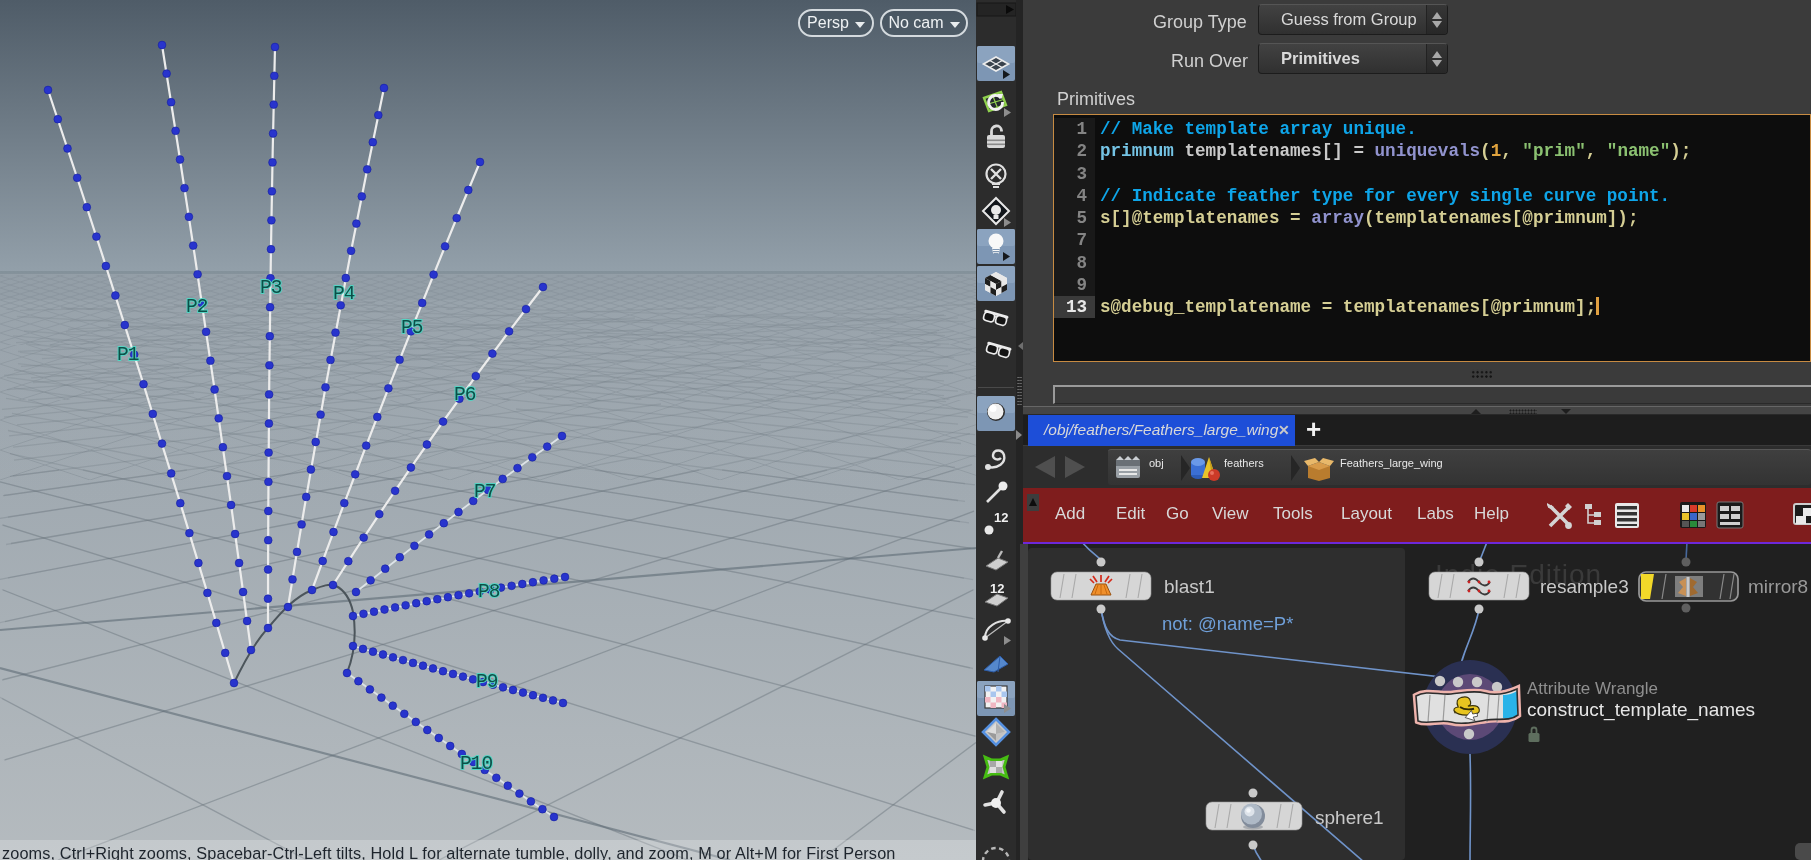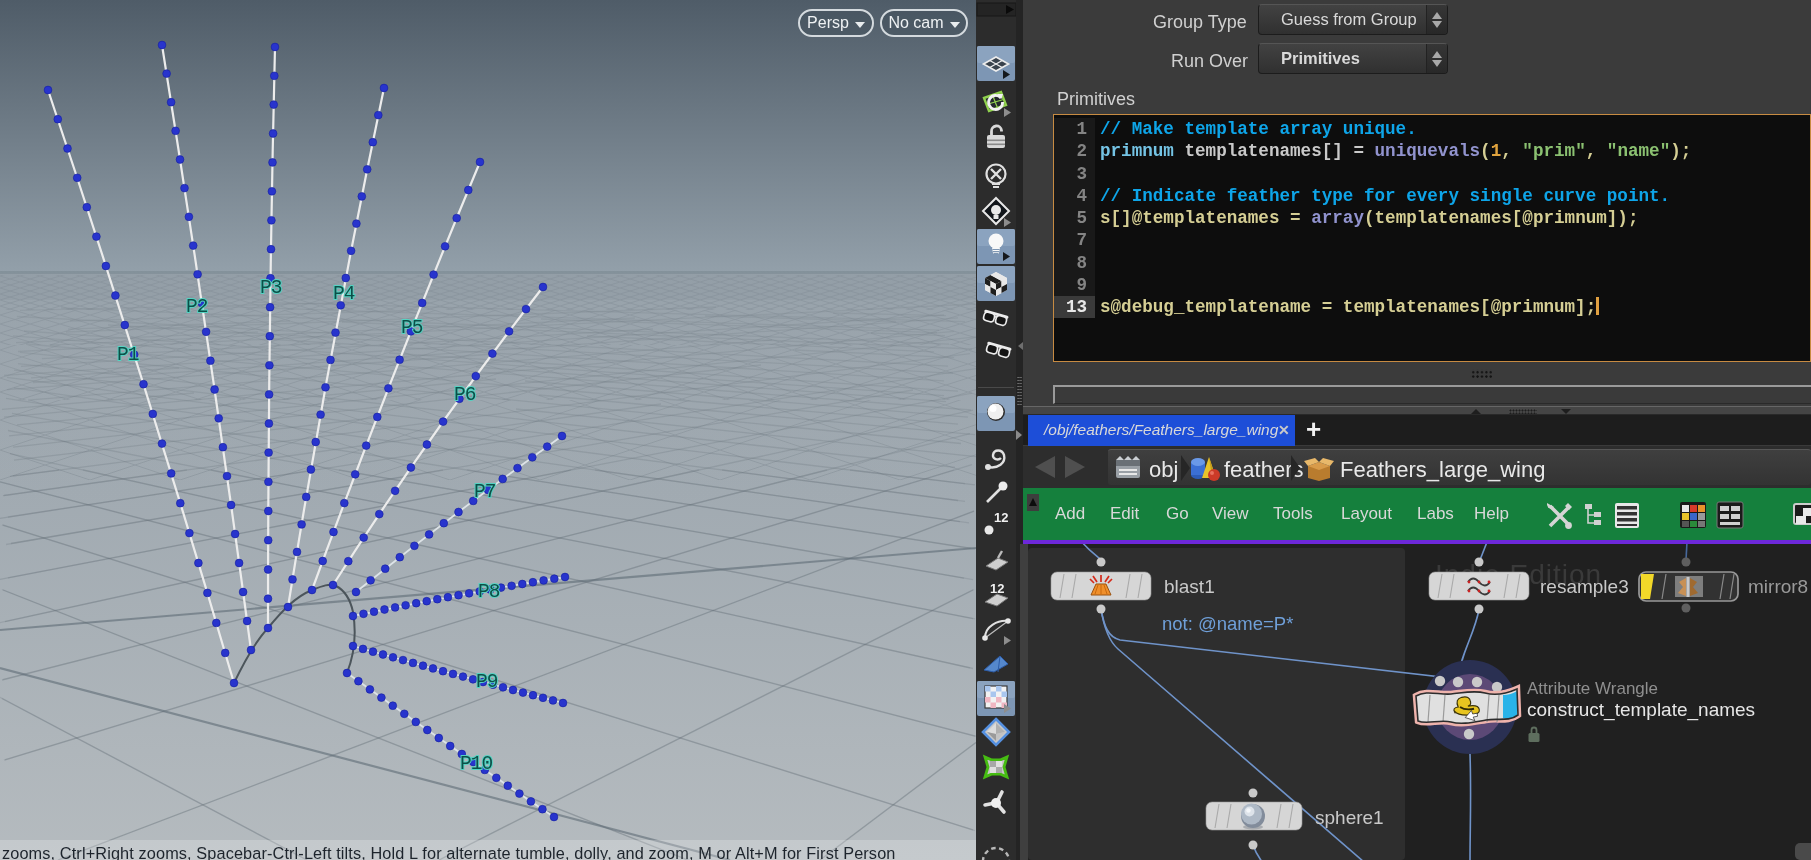--- a/index.html
+++ b/index.html
@@ -29,23 +29,23 @@
  background:radial-gradient(circle 1.2px, #141414 1.1px, transparent 1.3px);background-size:4.4px 4.4px;background-position:1px 1px}
 #hscroll{position:absolute;left:30px;top:385px;width:758px;height:19px;background:#3a3a3a;border-top:2px solid #9a9a9a;border-left:2px solid #9a9a9a;border-bottom:1px solid #2a2a2a}
 #splitrow{position:absolute;left:0px;top:406px;width:788px;height:9px;background:#454545;border-top:1px solid #666;border-bottom:1px solid #292929}
 #tabbar{position:absolute;left:1023px;top:415px;width:788px;height:31px;background:#1d1d1d;border-bottom:1px solid #3a3a3a}
 #tabbar .tab{position:absolute;left:5px;top:0;width:267px;height:31px;background:#1d4ed8;color:#d8d8d8;font-style:italic;font-size:15.5px;line-height:30px;padding-left:16px}
 #tabbar .x{position:absolute;left:250px;top:0px;color:#c9c9c9;font-style:normal;font-size:14px;font-weight:bold}
 #tabbar .plus{position:absolute;left:283px;top:0;color:#f2f2f2;font-size:26px;font-weight:bold;line-height:28px}
 #crumbs{position:absolute;left:1023px;top:446px;width:788px;height:42px;background:#2d2d2d}
 .navarrow{position:absolute;top:10px;width:0;height:0}
 #pathfield{position:absolute;left:85px;top:3px;right:0;height:36px;background:linear-gradient(#3f3f3f,#333);border-radius:3px;border-top:1px solid #575757}
-.crumbtxt{position:absolute;top:7px;color:#e8e8e8;font-size:22px}
+.crumbtxt{position:absolute;top:7px;color:#e8e8e8;font-size:11px}
 .chev{position:absolute;top:5px;width:0;height:0;border-top:13px solid transparent;border-bottom:13px solid transparent;border-left:9px solid #262626}
-#menubar{position:absolute;left:1023px;top:488px;width:788px;height:56px;background:#15803d;border-bottom:4px solid #6d28d9}
+#menubar{position:absolute;left:1023px;top:488px;width:788px;height:56px;background:#7f1d1d;border-bottom:2px solid #6d28d9}
 .mitem{position:absolute;top:16px;color:#d8d8d8;font-size:17px}
 #network{position:absolute;left:1020px;top:544px;width:791px;height:316px;overflow:hidden}
 #paneedge{position:absolute;left:1020px;top:544px;width:8px;height:316px;background:#3f3f3f}
 
 </style></head><body>
 <div id="vp"><svg width="976" height="860" xmlns="http://www.w3.org/2000/svg">
       <defs>
         <linearGradient id="sky" x1="0" y1="0" x2="0" y2="1">
           <stop offset="0" stop-color="#4f5c68"></stop>
           <stop offset="1" stop-color="#93a0aa"></stop>
@@ -624,21 +624,21 @@
         <path d="M4,12 L0,7 L11,4 L15,8 Z" fill="#e8b86a"></path>
         <path d="M26,12 L30,7 L19,4 L15,8 Z" fill="#e8b86a"></path>
       </svg>
 <span class="crumbtxt" style="left:232px">Feathers_large_wing</span>
 </div>
 </div>
 <div id="menubar">
     <span style="position:absolute;left:4px;top:6px;width:12px;height:17px;background:#3d3d3d"></span>
     <span style="position:absolute;left:6px;top:10px;width:0;height:0;border-left:4.5px solid transparent;border-right:4.5px solid transparent;border-bottom:8px solid #0d0d0d"></span>
 <span class="mitem" style="left:32px">Add</span>
-<span class="mitem" style="left:87px">Edit</span>
+<span class="mitem" style="left:93px">Edit</span>
 <span class="mitem" style="left:143px">Go</span>
 <span class="mitem" style="left:189px">View</span>
 <span class="mitem" style="left:250px">Tools</span>
 <span class="mitem" style="left:318px">Layout</span>
 <span class="mitem" style="left:394px">Labs</span>
 <span class="mitem" style="left:451px">Help</span>
 <svg style="position:absolute;left:520px;top:13px" width="32" height="30">
       <path d="M7,5 L26,24 M26,6 L7,25" stroke="#d4d4d4" stroke-width="3.6"></path>
       <path d="M4,2 a5,5 0 0 0 5,6 l2,-2 z" fill="#d4d4d4"></path>
       <circle cx="25.5" cy="24.5" r="3.4" fill="#d4d4d4"></circle>

